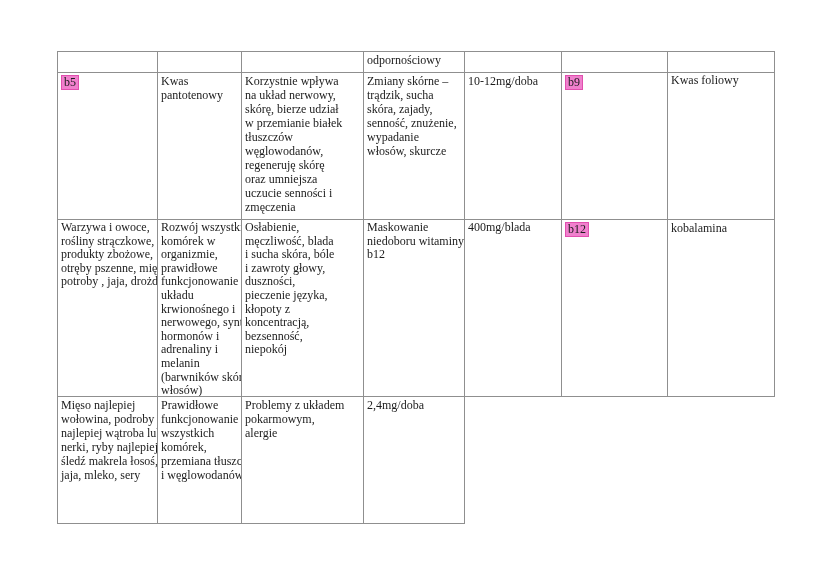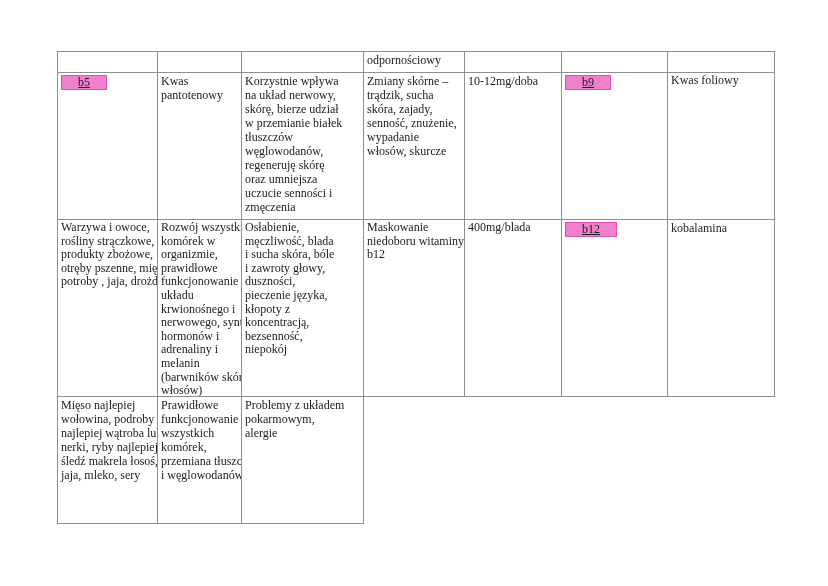--- a/index.html
+++ b/index.html
@@ -40,24 +40,23 @@
     line-height: 14px;
     color: var(--text-color, #1b1b1b);
   }
   .cell.tight {
     line-height: 13.6px;
   }
   .hl {
     display: inline-block;
     background: var(--highlight-color, #f080cd);
     border: 1px solid var(--highlight-border, #e14fae);
-    padding: 0 16px;
+    padding: 0 2px;
     line-height: 13px;
     margin-top: 1px;
-    text-decoration: underline;
   }
 </style>
 </head>
 <body>
 
 <div class="page">
   <div class="vitamin-table">
 
     <div class="cell"></div>
     <div class="cell"></div>
@@ -133,15 +132,16 @@
 jaja, mleko, sery</div>
     <div class="cell">Prawidłowe
 funkcjonowanie
 wszystkich
 komórek,
 przemiana tłuszczu
 i węglowodanów</div>
     <div class="cell">Problemy z układem
 pokarmowym,
 alergie</div>
+    <div class="cell">2,4mg/doba</div>
 
   </div>
 </div>
 
 </body></html>

